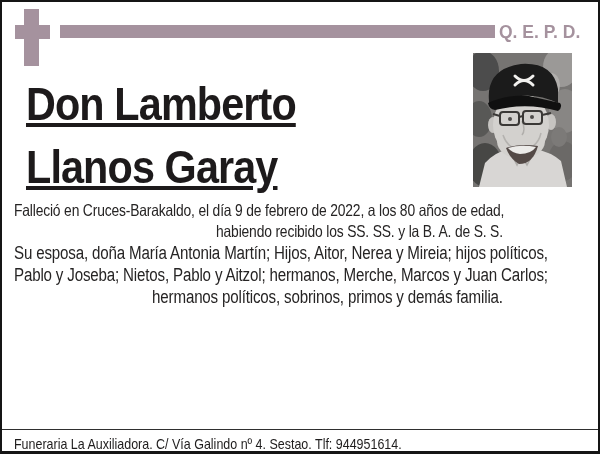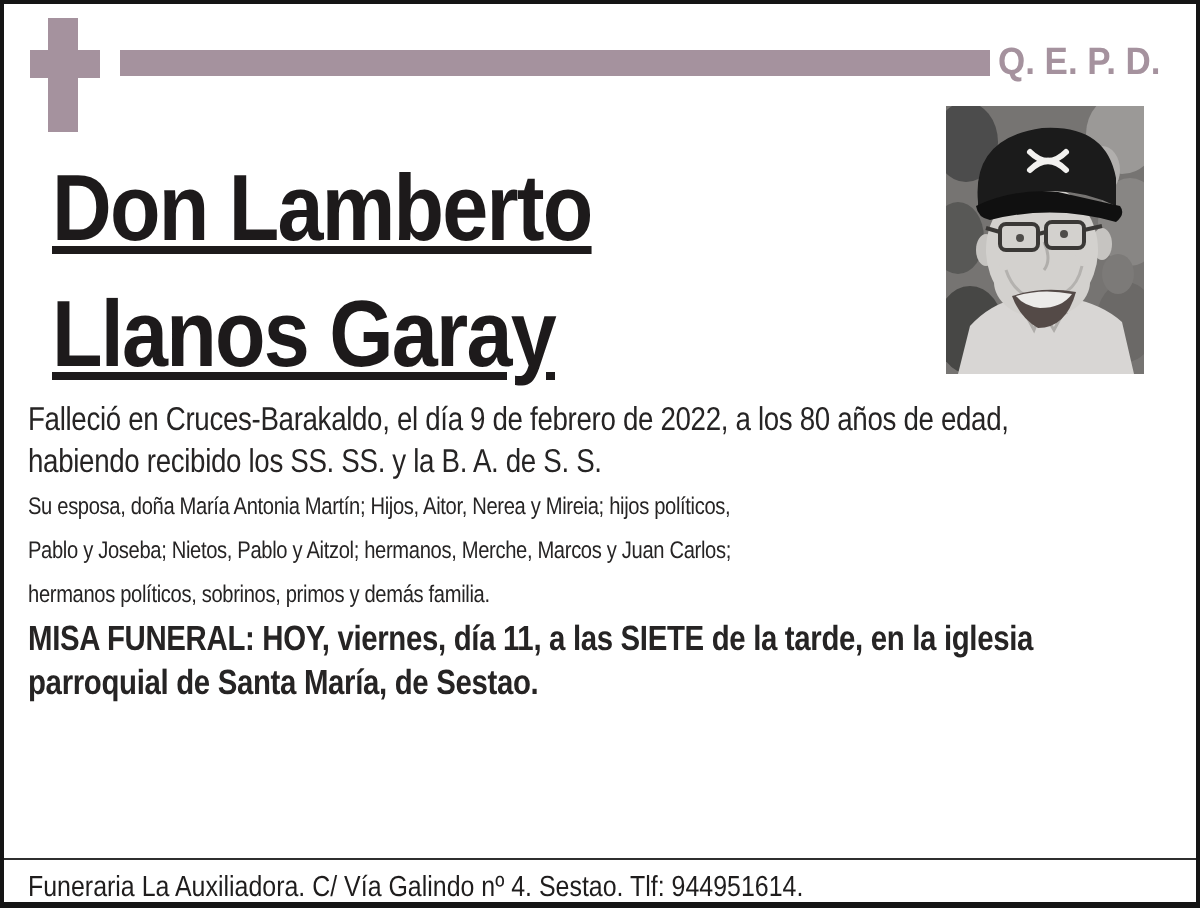--- a/index.html
+++ b/index.html
@@ -34,24 +34,24 @@
     position:absolute;left:24px;top:70px;margin:0;
     font-size:47px;font-weight:700;color:#1d1a1b;
     line-height:63px;letter-spacing:-1px;text-decoration:underline;
   }
   .name .nline{display:block;transform:scaleX(0.88);transform-origin:0 50%;white-space:nowrap;}
   
   .photo{position:absolute;left:471px;top:51px;width:99px;height:134px;overflow:hidden;}
   .photo svg{display:block;}
   
   .bodytext{position:absolute;left:12px;top:198px;width:582px;}
-  .bodytext p{margin:0;}
+  .bodytext p{margin:0;text-align:right;}
   .line{display:block;transform:scaleX(0.84);transform-origin:0 50%;white-space:nowrap;letter-spacing:-0.2px;}
   .p-notice{margin-top:7px;font-size:16.5px;line-height:21px;font-weight:400;}
-  .p-family{margin-top:10px;font-size:12px;line-height:22px;font-weight:400;}
+  .p-family{margin-top:10px;font-size:18px;line-height:22px;font-weight:400;}
   .p-funeral{margin-top:5px;font-size:17.5px;line-height:22px;font-weight:700;}
   .p-wake{margin-top:11px;font-size:17.5px;line-height:22px;font-weight:700;}
   
   .footer-rule{position:absolute;left:0;right:0;top:427px;height:1px;background:#2f2f2f;}
   .footer{
     position:absolute;left:12px;top:434px;
     font-size:14.5px;font-weight:400;color:#1f1d1d;
     transform:scaleX(0.86);transform-origin:0 50%;white-space:nowrap;
   }
 </style>
@@ -130,22 +130,18 @@
   <div class="bodytext">
     <p class="p-notice">
       <span class="line">Falleció en Cruces-Barakaldo, el día 9 de febrero de 2022, a los 80 años de edad,</span>
       <span class="line">habiendo recibido los SS. SS. y la B. A. de S. S.</span>
     </p>
     <p class="p-family">
       <span class="line">Su esposa, doña María Antonia Martín; Hijos, Aitor, Nerea y Mireia; hijos políticos,</span>
       <span class="line">Pablo y Joseba; Nietos, Pablo y Aitzol; hermanos, Merche, Marcos y Juan Carlos;</span>
       <span class="line">hermanos políticos, sobrinos, primos y demás familia.</span>
     </p>
-    <p class="p-funeral">
-      <span class="line">MISA FUNERAL: HOY, viernes, día 11, a las SIETE de la tarde, en la iglesia</span>
-      <span class="line">parroquial de Santa María, de Sestao.</span>
-    </p>
   </div>
 
   <div class="footer-rule"></div>
   <div class="footer">Funeraria La Auxiliadora. C/ Vía Galindo nº 4. Sestao. Tlf: 944951614.</div>
 
 </div>
 
 </body></html>

